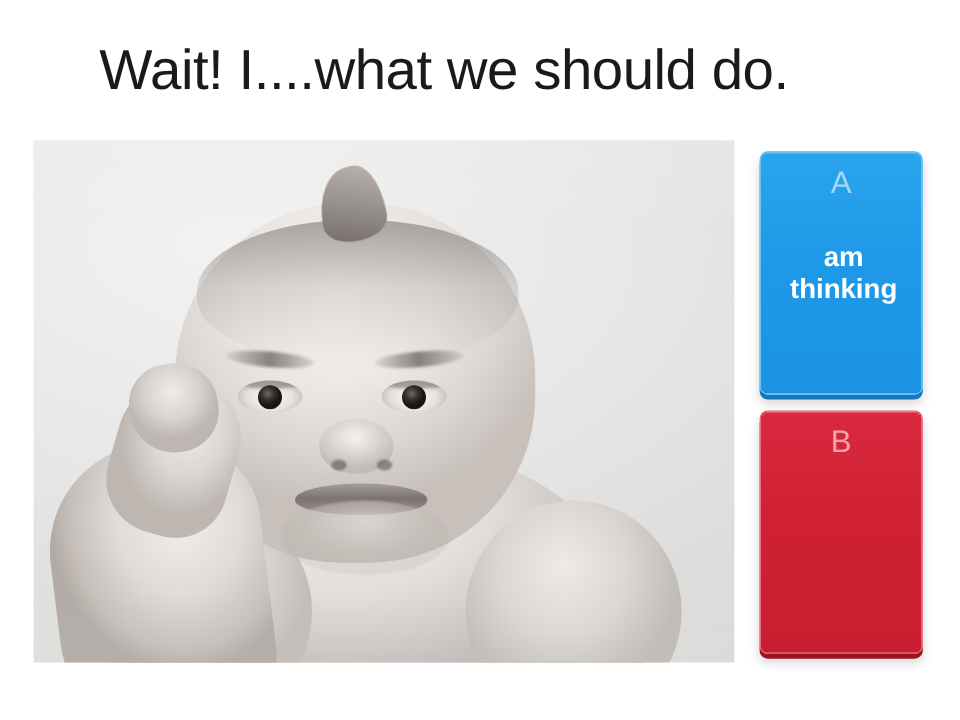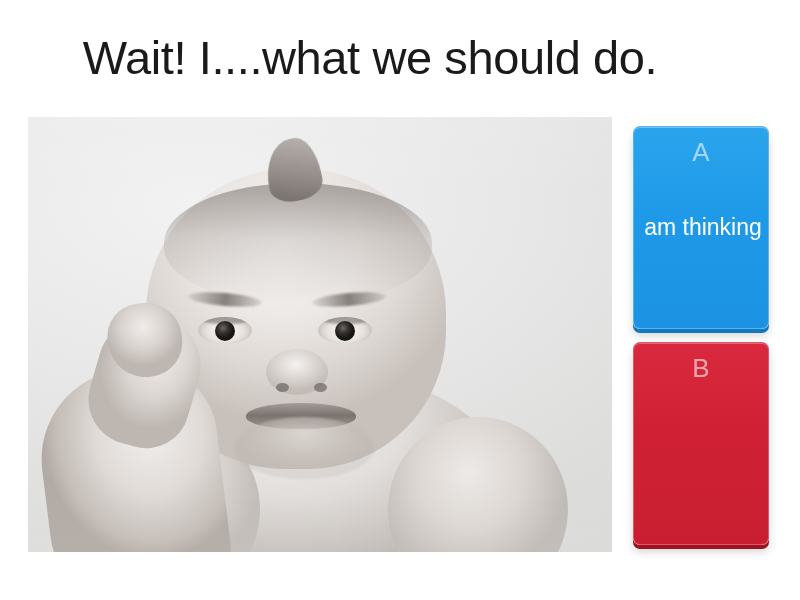--- a/index.html
+++ b/index.html
@@ -323,21 +323,21 @@
   }
 
   .answer-text {
     position: absolute;
     left: 4px;
     right: 0;
     top: 50%;
     transform: translateY(-50%);
     padding: 0 6px;
     font-size: 23px;
-    font-weight: 400;
+    font-weight: 700;
     line-height: 1.2;
     color: #ffffff;
     word-wrap: break-word;
   }
 </style>
 </head>
 <body>
 
 <div class="question-title">Wait! I....what we should do.</div>
 

